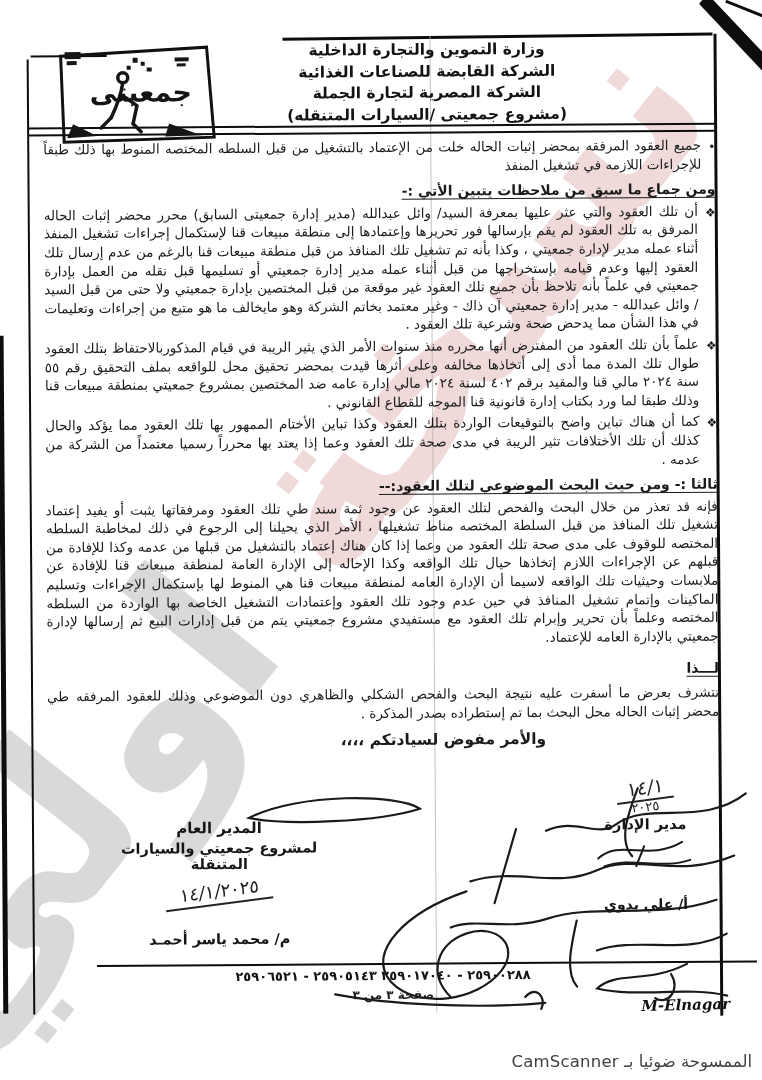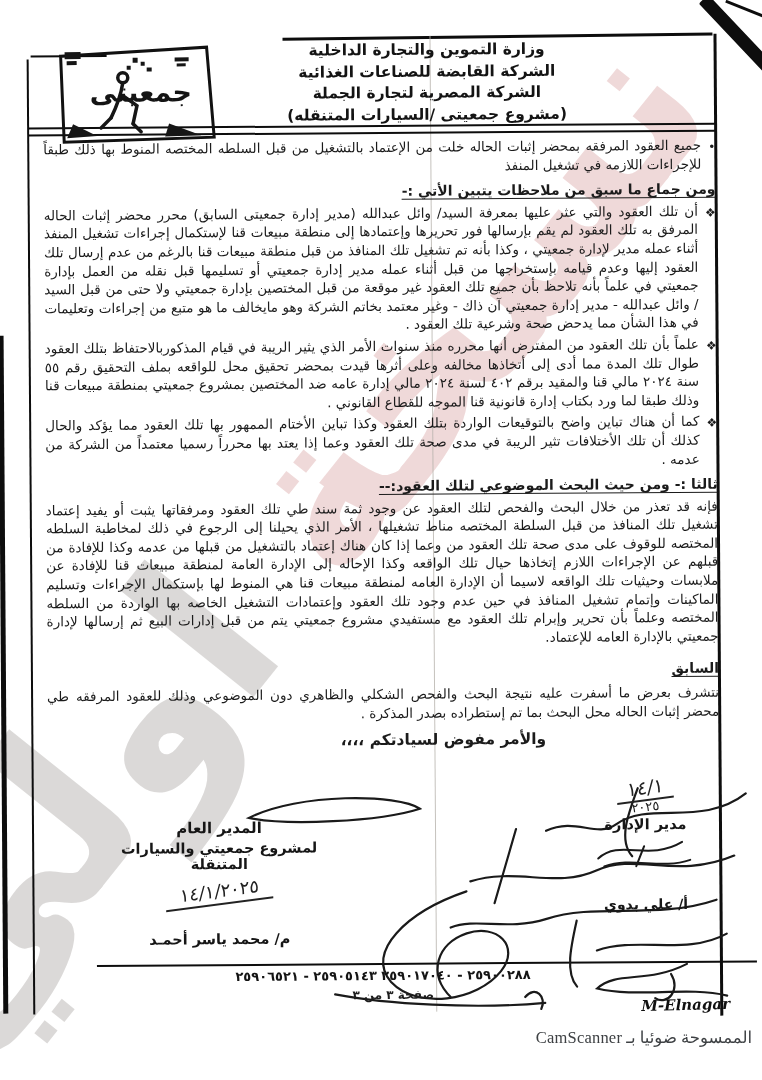--- a/index.html
+++ b/index.html
@@ -86,22 +86,22 @@
     position:absolute;left:300px;top:988px;width:180px;text-align:center;
     direction:rtl;font-size:12px;font-weight:bold;color:#1d1d1d;
   }
   .m-elnagar{
     position:absolute;left:638px;top:998px;
     font-family:"DejaVu Serif",serif;font-style:italic;font-weight:bold;
     font-size:15px;color:#101010;transform:rotate(-1deg);
   }
   
   .cam-credit{
-    position:absolute;right:10px;top:1028px;direction:rtl;
-    font-size:16.5px;color:#3d4043;letter-spacing:.2px;font-family:Liberation Serif, serif;
+    position:absolute;right:10px;top:1052px;direction:rtl;
+    font-size:16.5px;color:#3d4043;letter-spacing:.2px;
   }
 </style>
 </head>
 <body>
 
 <div class="page">
 
   <div class="watermark">
     <span class="wm-w1">نسخة</span>
     <span class="wm-w2">اولي</span>
@@ -177,21 +177,21 @@
       <span class="btext">كما أن هناك تباين واضح بالتوقيعات الواردة بتلك العقود وكذا تباين الأختام الممهور بها تلك العقود مما يؤكد والحال كذلك أن تلك الأختلافات تثير الريبة في مدى صحة تلك العقود وعما إذا يعتد بها محرراً رسميا معتمداً من الشركة من عدمه .</span>
     </div>
 
     <div>
       <span class="sect-heading">ثالثا :- ومن حيث البحث الموضوعي لتلك العقود:--</span>
     </div>
 
     <div class="para">فإنه قد تعذر من خلال البحث والفحص لتلك العقود عن وجود ثمة سند طي تلك العقود ومرفقاتها يثبت أو يفيد إعتماد تشغيل تلك المنافذ من قبل السلطة المختصه مناط تشغيلها ، الأمر الذي يحيلنا إلى الرجوع في ذلك لمخاطبة السلطه المختصه للوقوف على مدى صحة تلك العقود من وعما إذا كان هناك إعتماد بالتشغيل من قبلها من عدمه وكذا للإفادة من قبلهم عن الإجراءات اللازم إتخاذها حيال تلك الواقعه وكذا الإحاله إلى الإدارة العامة لمنطقة مبيعات قنا للإفادة عن ملابسات وحيثيات تلك الواقعه لاسيما أن الإدارة العامه لمنطقة مبيعات قنا هي المنوط لها بإستكمال الإجراءات وتسليم الماكينات وإتمام تشغيل المنافذ في حين عدم وجود تلك العقود وإعتمادات التشغيل الخاصه بها الواردة من السلطه المختصه وعلماً بأن تحرير وإبرام تلك العقود مع مستفيدي مشروع جمعيتي يتم من قبل إدارات البيع ثم إرسالها لإدارة جمعيتي بالإدارة العامه للإعتماد.</div>
 
     <div class="lada">
-      <span class="sect-heading">السابق</span>
+      <span class="sect-heading">لـــذا</span>
     </div>
 
     <div class="para">نتشرف بعرض ما أسفرت عليه نتيجة البحث والفحص الشكلي والظاهري دون الموضوعي وذلك للعقود المرفقه طي محضر إثبات الحاله محل البحث بما تم إستطراده بصدر المذكرة .</div>
 
     <div class="delegation">والأمر مفوض لسيادتكم ،،،،</div>
   </div>
 
   <svg class="scrawl-field" viewBox="0 0 544 246">
     <g stroke="#1a1a1a" stroke-width="2.2" fill="none" stroke-linecap="round">
       <path d="M35,45 C85,20 185,22 206,37 C165,50 72,53 35,45 Z"></path>

